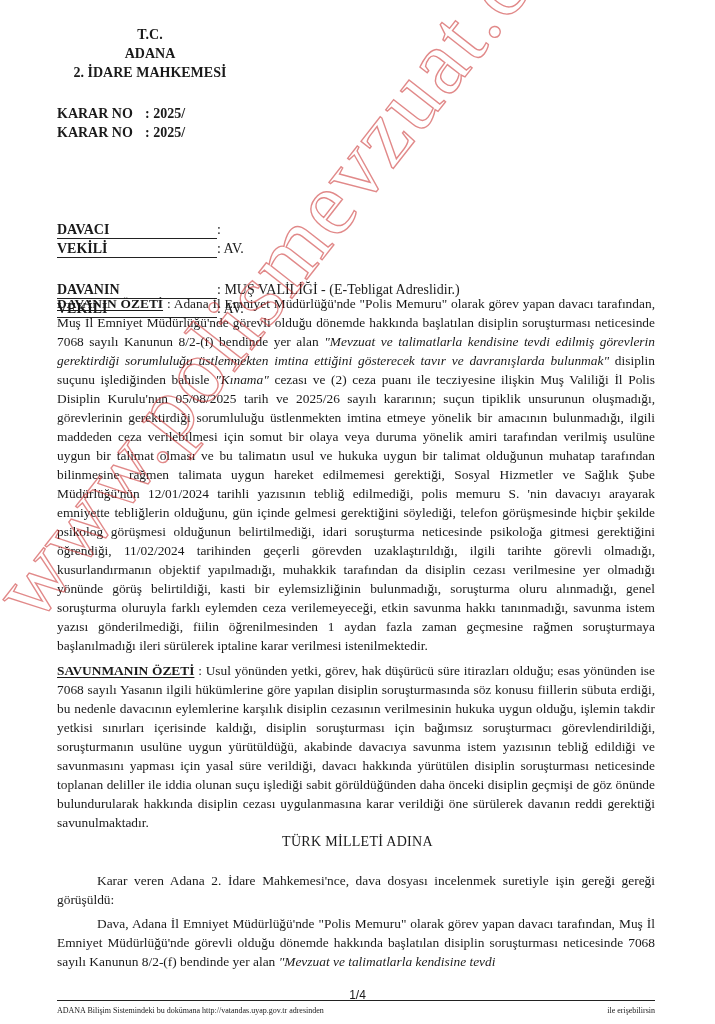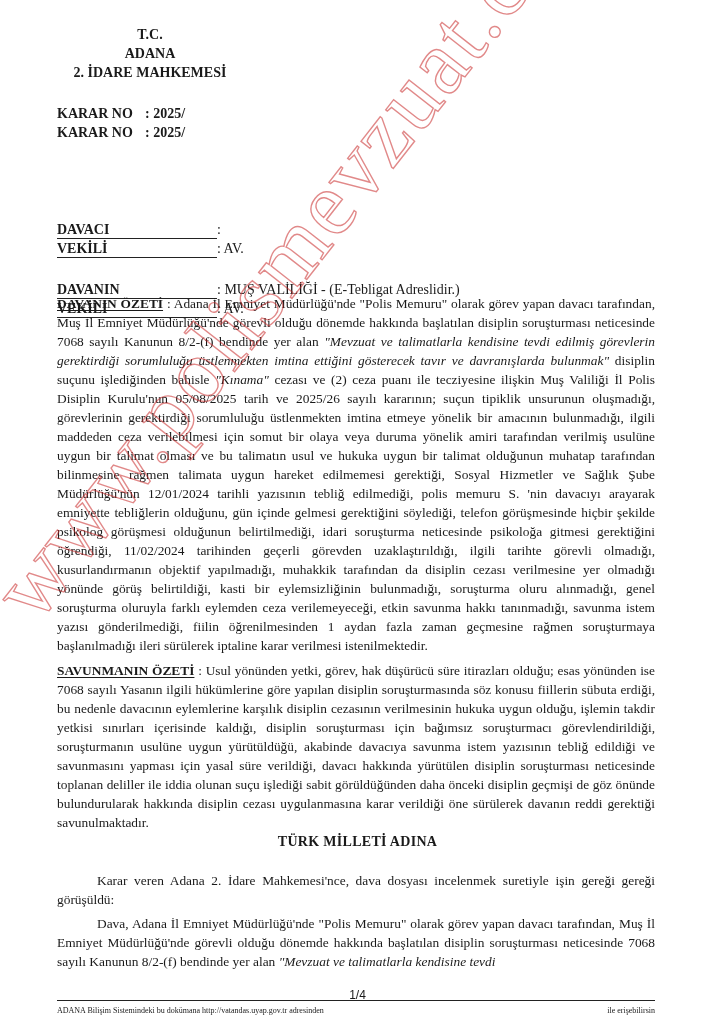--- a/index.html
+++ b/index.html
@@ -10,21 +10,21 @@
   .kv { position: absolute; left: 57px; font-weight: bold; font-size: 14px; line-height: 18px; }
   .kv .k { display: inline-block; width: 88px; }
   .kv .v { font-weight: bold; }
   .party { position: absolute; left: 57px; width: 640px; font-size: 14px; line-height: 20px; height: 20px; margin-top: 44px; }
   .party .lbl { position: absolute; left: 0; top: 0; width: 160px; font-weight: bold; border-bottom: 1.5px solid #222; height: 18px; }
   .party .val { position: absolute; left: 160px; top: 0; }
   .para { position: absolute; left: 57px; width: 598px; font-size: 13.4px; line-height: 19px; text-align: justify; }
   .para .head { font-weight: bold; text-decoration: underline; text-underline-offset: 2px; }
   .para em { font-style: italic; }
   .indent { text-indent: 40px; }
-  .center-title { position: absolute; left: 0; width: 715px; top: 820px; text-align: center; font-weight: bold; font-size: 14px; letter-spacing: 0.3px; }
+  .center-title { position: absolute; left: 0; width: 715px; top: 820px; text-align: center; font-weight: normal; font-size: 14px; letter-spacing: 0.3px; }
   .pnum { position: absolute; left: 0; width: 715px; top: 968px; text-align: center; font-family: "Liberation Sans", sans-serif; font-size: 12px; margin-top: 6px; }
   .rule { position: absolute; left: 57px; width: 598px; top: 986px; height: 0; border-top: 1.5px solid #222; }
   .foot-l { position: absolute; left: 57px; top: 992px; font-size: 8px; }
   .foot-r { position: absolute; right: 60px; top: 992px; font-size: 8px; }
   .wm { position: absolute; left: -30px; top: 560px; transform-origin: 0 0; transform: rotate(-52deg);
         font-family: "Liberation Serif", serif; font-size: 92px; color: rgba(210, 40, 40, 0.0);
         -webkit-text-stroke: 1.4px rgba(200, 40, 40, 0.55); white-space: nowrap; pointer-events: none; letter-spacing: 2px; }
 </style>
 </head>
 <body>

